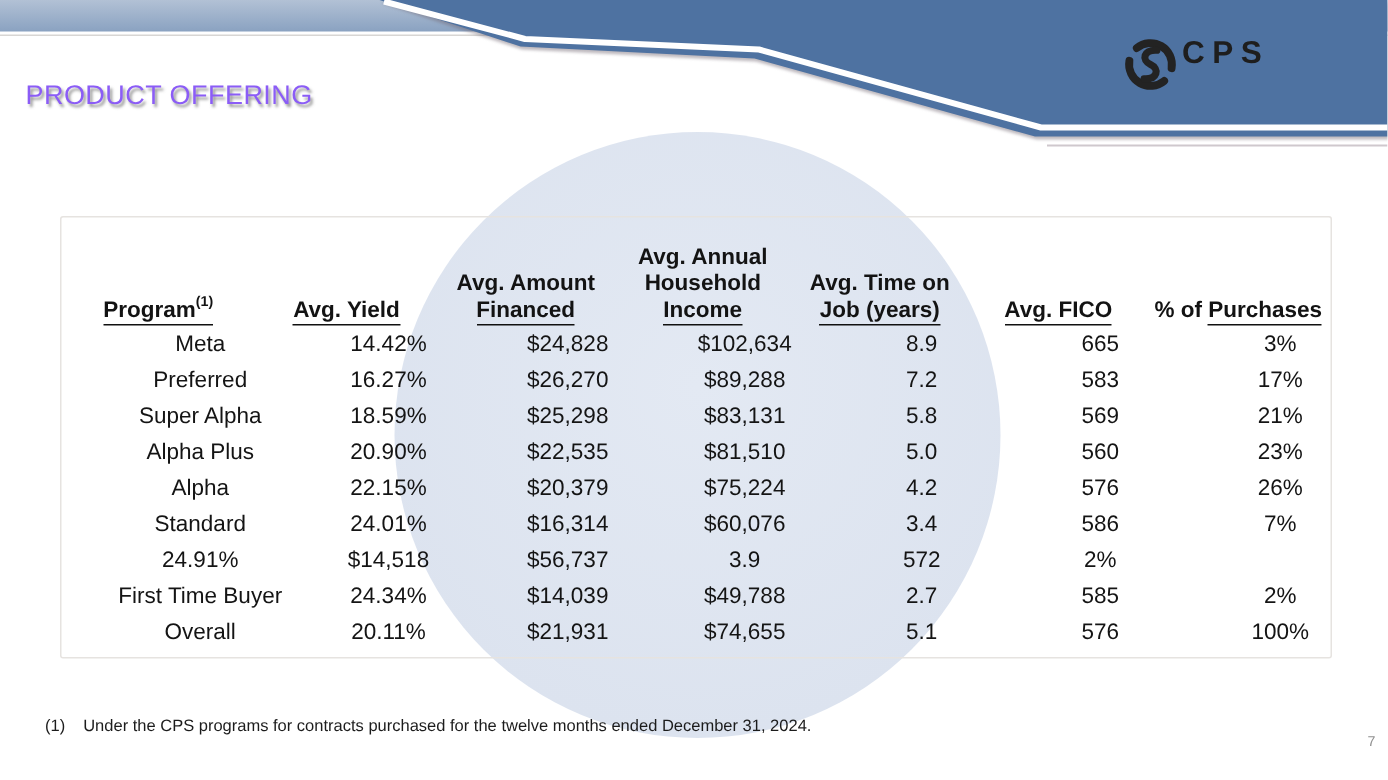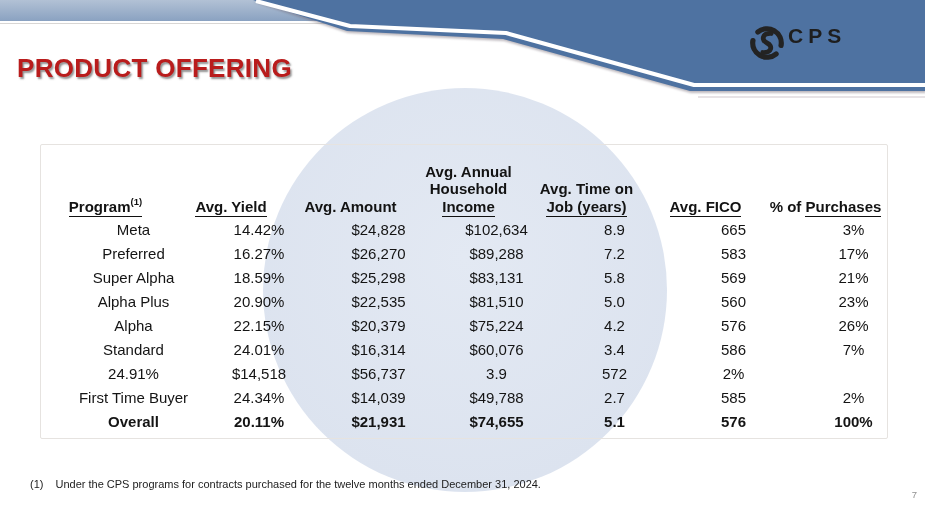--- a/index.html
+++ b/index.html
@@ -11,21 +11,21 @@
   .top-bar{position:absolute;top:0;left:0;width:925px;height:21px;
            background:linear-gradient(#b2c1d5,#8aa2c1);z-index:5;}
   .top-bar-line{position:absolute;top:23px;left:0;width:925px;height:1px;
                 background:#d8d6d4;z-index:5;}
   .header-svg{position:absolute;top:0;left:0;z-index:6;}
   .poly-main{fill:#4e72a1;filter:drop-shadow(1px 2px 1px rgba(110,100,110,.45));}
   .stripe{fill:none;stroke:#ffffff;stroke-width:4;stroke-linejoin:round;}
   .thin-echo{stroke:#cfc8cd;stroke-width:1.2;}
 
   .page-title{position:absolute;top:53px;left:17px;z-index:7;
-              font-size:26px;font-weight:bold;color:#b91c1c;letter-spacing:.3px;
+              font-size:18px;font-weight:normal;color:#8b5cf6;letter-spacing:.3px;
               text-shadow:1.5px 2px 2px rgba(110,110,110,.75);}
 
   .logo{position:absolute;top:24px;left:748px;z-index:8;display:flex;}
   .logo-text{font-size:21px;font-weight:bold;color:#1e1e1e;letter-spacing:5px;margin-left:2px;}
   .swirl{display:block;}
   .swirl path{stroke:#232323;fill:none;stroke-linecap:round;}
 
   
   .watermark{position:absolute;left:263px;top:88px;width:404px;height:404px;border-radius:50%;
              background:radial-gradient(circle at 50% 42%, #e3e9f3 0%, #dce3ef 75%, #d9e1ed 100%);
@@ -39,21 +39,21 @@
          display:grid;grid-template-columns:131px 120px 119px 117px 119px 119px 121px;
          align-items:end;text-align:center;font-size:15px;font-weight:bold;color:#131313;}
   .hcell{padding-bottom:3px;line-height:17.5px;}
   .u{border-bottom:1.6px solid #101010;padding-bottom:1px;}
   .sup{font-size:9.5px;vertical-align:7px;}
 
   .tbody{position:absolute;left:40px;top:218px;width:846px;z-index:3;
          font-size:15px;color:#141414;}
   .trow{display:grid;grid-template-columns:131px 120px 119px 117px 119px 119px 121px;
         height:23.9px;align-items:center;text-align:center;margin-left:28px;}
-  .trow.bold{font-weight:bold;}
+  .trow.bold{font-weight:normal;}
 
   
   .footnote{position:absolute;left:30px;top:478px;font-size:11px;color:#1c1c1c;z-index:4;}
   .footnote .fn-marker{margin-right:12px;}
   .page-num{position:absolute;right:8px;top:489px;font-size:9.5px;color:#909090;z-index:4;}
 </style>
 </head>
 <body>
 
 <div class="slide">
@@ -83,20 +83,21 @@
 
   <div class="thead">
     <div class="hcell">
       <span class="u"><span>Program</span><span class="sup">(1)</span></span>
     </div>
     <div class="hcell">
       <span class="u">Avg. Yield</span>
     </div>
     <div class="hcell">
       <div>Avg. Amount</div>
+      <div><span class="u">Financed</span></div>
     </div>
     <div class="hcell">
       <div>Avg. Annual</div>
       <div>Household</div>
       <div><span class="u">Income</span></div>
     </div>
     <div class="hcell">
       <div>Avg. Time on</div>
       <div><span class="u">Job (years)</span></div>
     </div>

